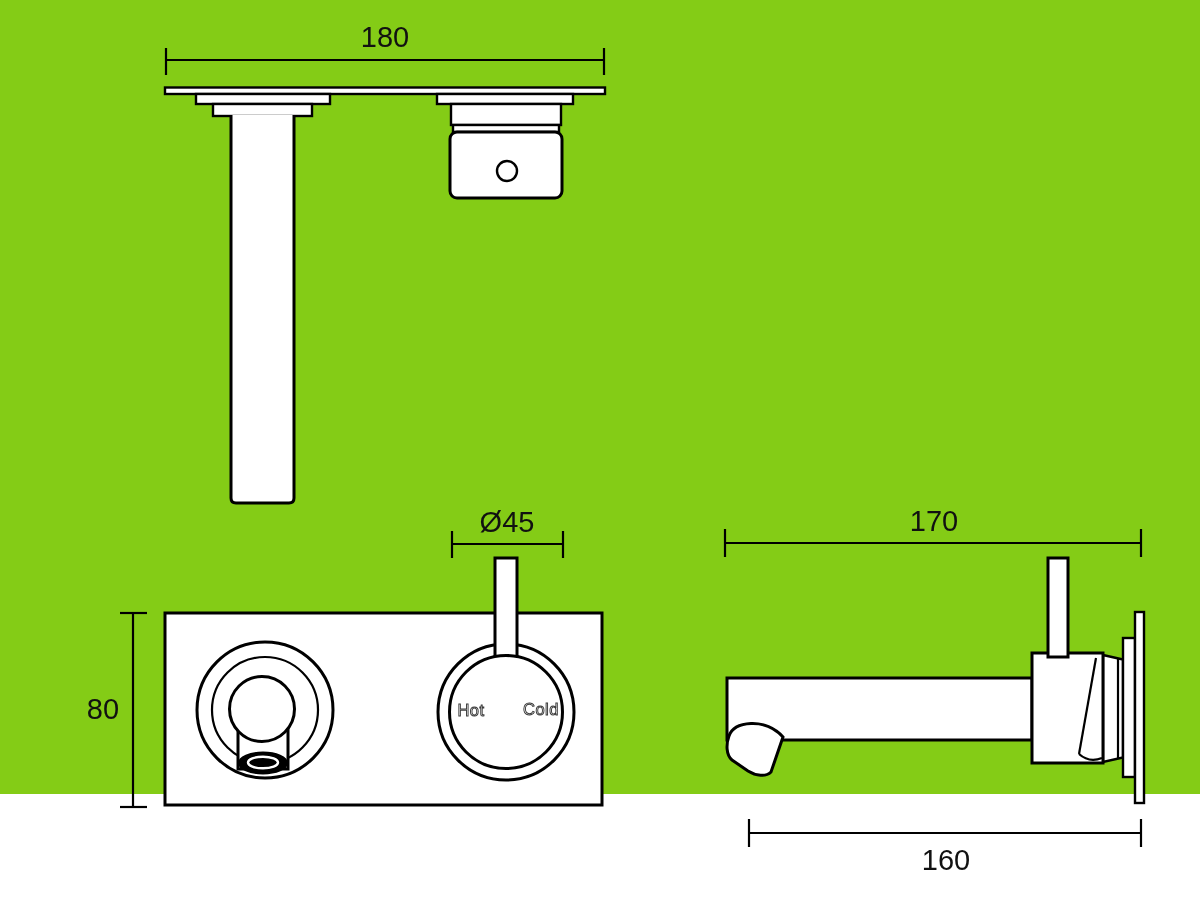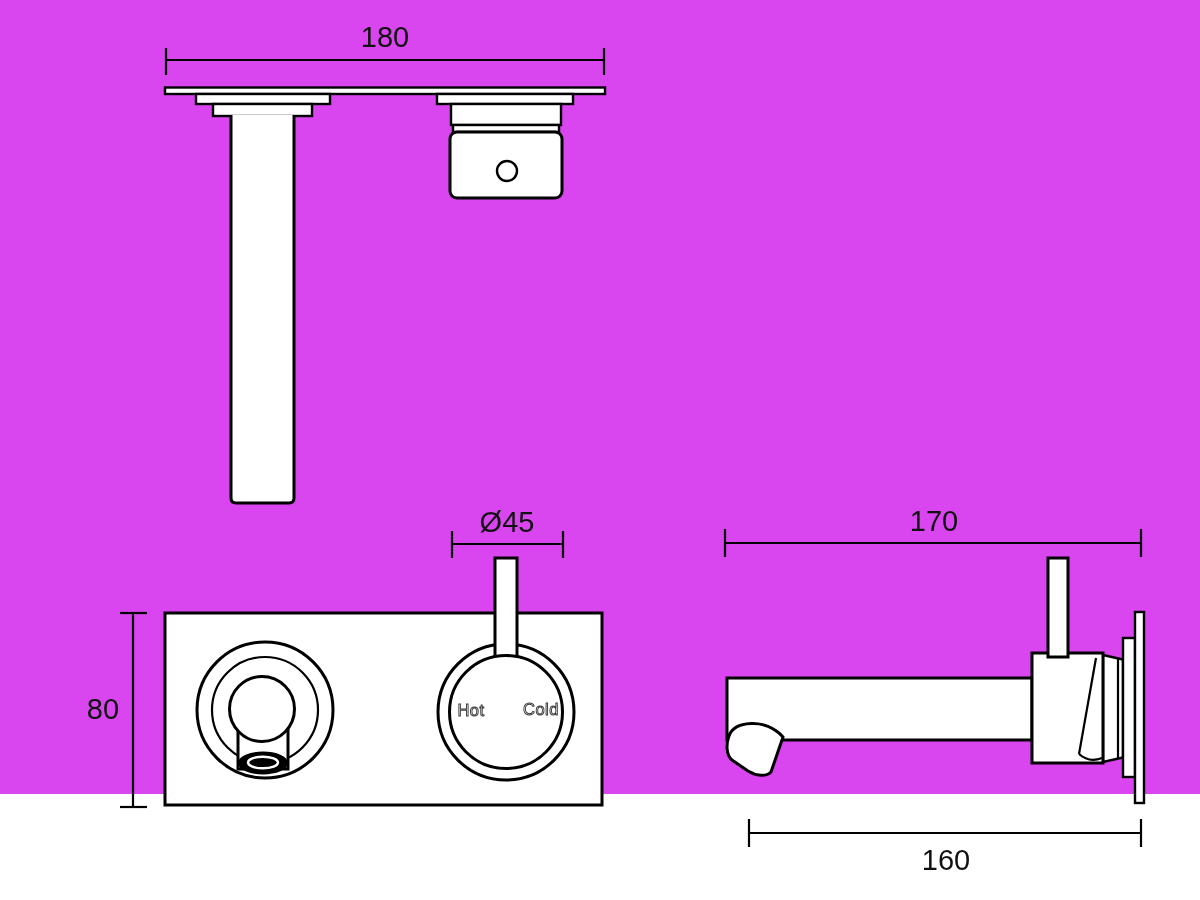--- a/index.html
+++ b/index.html
@@ -7,21 +7,21 @@
     padding: 0;
     background: #ffffff;
     width: 1200px;
     height: 900px;
     overflow: hidden;
   }
   .canvas-wrap {
     position: relative;
     width: 1200px;
     height: 794px;
-    background: #d946ef;
+    background: #84cc16;
   }
   svg {
     display: block;
     font-family: "Liberation Sans", sans-serif;
   }
   .dim-text {
     font-size: 29px;
     fill: #111111;
     font-family: "Liberation Sans", sans-serif;
   }

